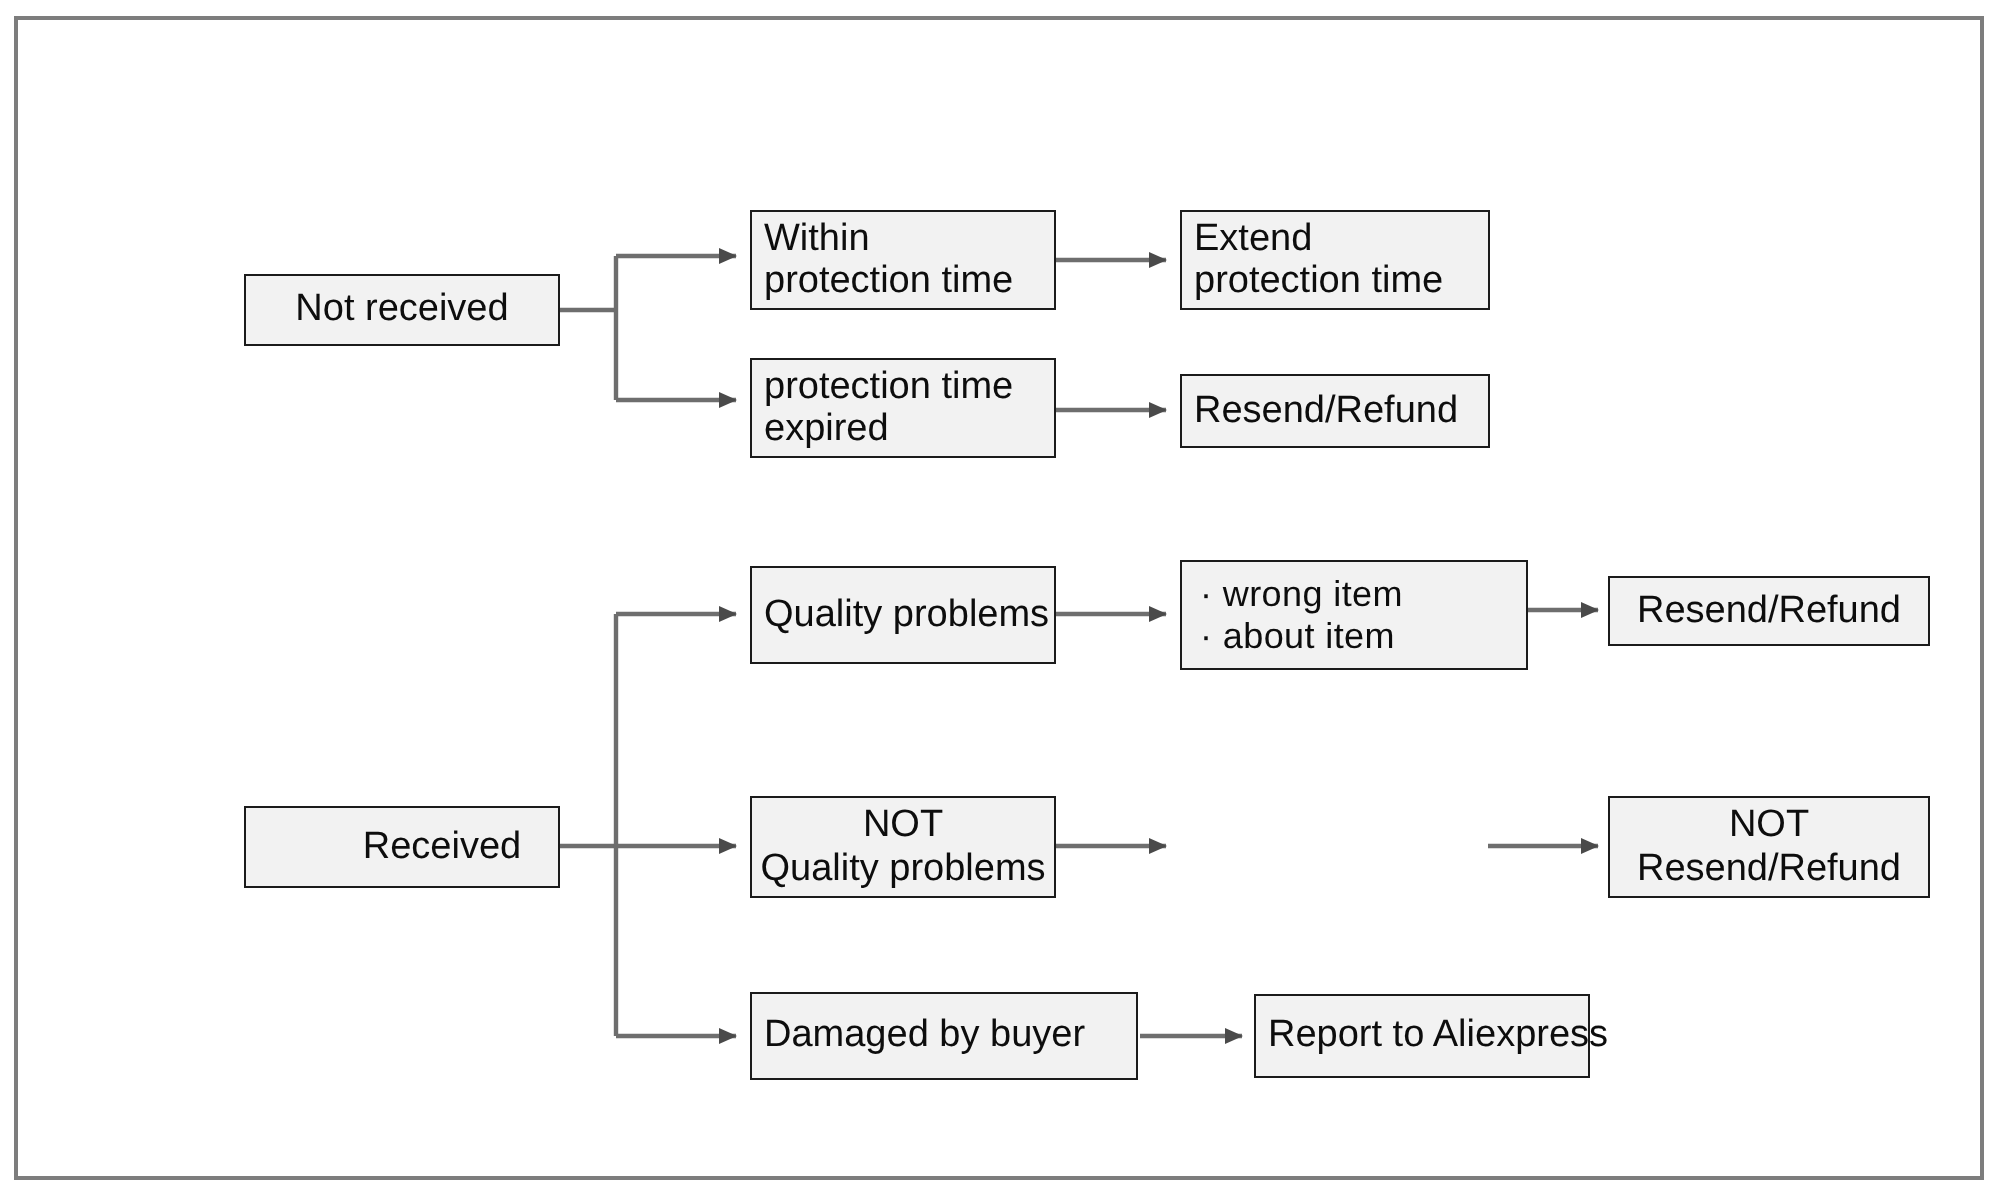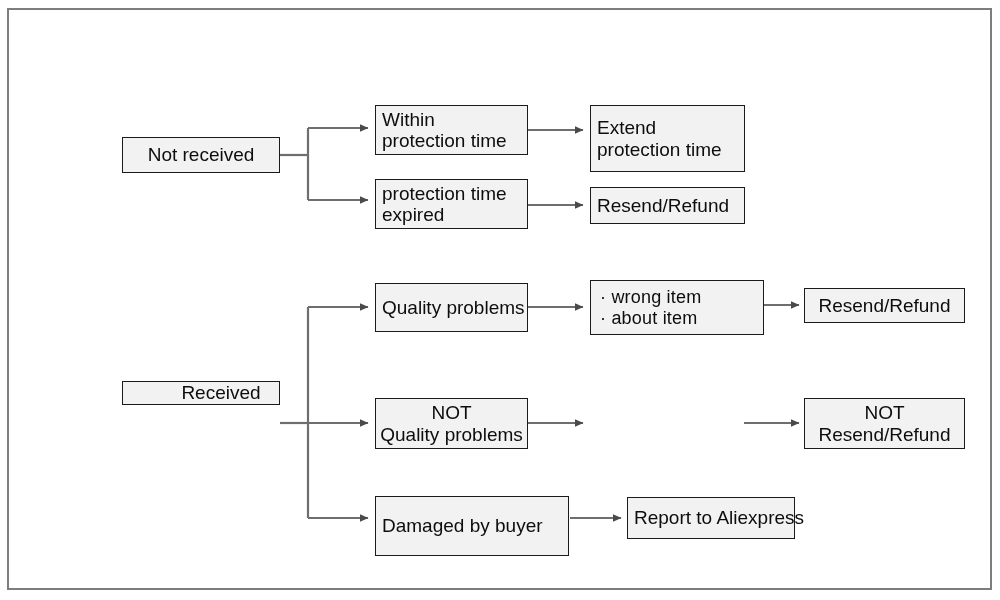--- a/index.html
+++ b/index.html
@@ -96,21 +96,21 @@
       <path d="M528,423 L583,423" marker-end="url(#arw)"></path>
       <path d="M744,423 L799,423" marker-end="url(#arw)"></path>
       <path d="M570,518 L621,518" marker-end="url(#arw)"></path>
     </g>
   </svg>
 
   <div class="node center-text" style="left:122px; top:137px; width:158px; height:36px;">
     <span class="ln">Not received</span>
   </div>
 
-  <div class="node center-text" style="left:122px; top:381px; width:158px; height:24px;padding-left:40px;">
+  <div class="node center-text" style="left:122px; top:403px; width:158px; height:41px;padding-left:40px;">
     <span class="ln">Received</span>
   </div>
 
   <div class="node left-text" style="left:375px; top:105px; width:153px; height:50px;">
     <span class="ln">Within</span>
     <span class="ln">protection time</span>
   </div>
 
   <div class="node left-text" style="left:375px; top:179px; width:153px; height:50px;">
     <span class="ln">protection time</span>
@@ -119,25 +119,25 @@
 
   <div class="node left-text" style="left:375px; top:283px; width:153px; height:49px;">
     <span class="ln">Quality problems</span>
   </div>
 
   <div class="node center-text" style="left:375px; top:398px; width:153px; height:51px;">
     <span class="ln">NOT</span>
     <span class="ln">Quality problems</span>
   </div>
 
-  <div class="node left-text" style="left:375px; top:496px; width:194px; height:60px;">
+  <div class="node left-text" style="left:375px; top:496px; width:194px; height:44px;">
     <span class="ln">Damaged by buyer</span>
   </div>
 
-  <div class="node left-text" style="left:590px; top:105px; width:155px; height:67px;">
+  <div class="node left-text" style="left:590px; top:105px; width:155px; height:50px;">
     <span class="ln">Extend</span>
     <span class="ln">protection time</span>
   </div>
 
   <div class="node left-text" style="left:590px; top:187px; width:155px; height:37px;">
     <span class="ln">Resend/Refund</span>
   </div>
 
   <div class="node bullets" style="left:590px; top:280px; width:174px; height:55px;">
     <span class="ln">· wrong item</span>

